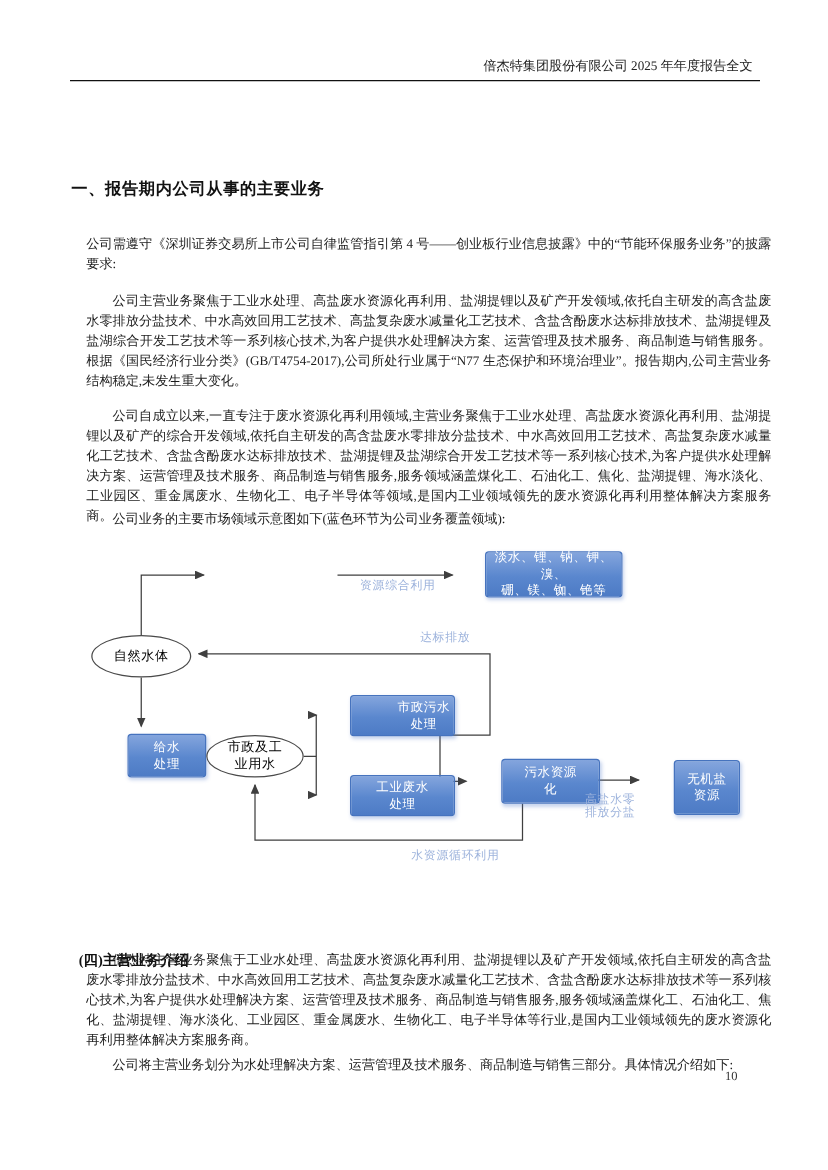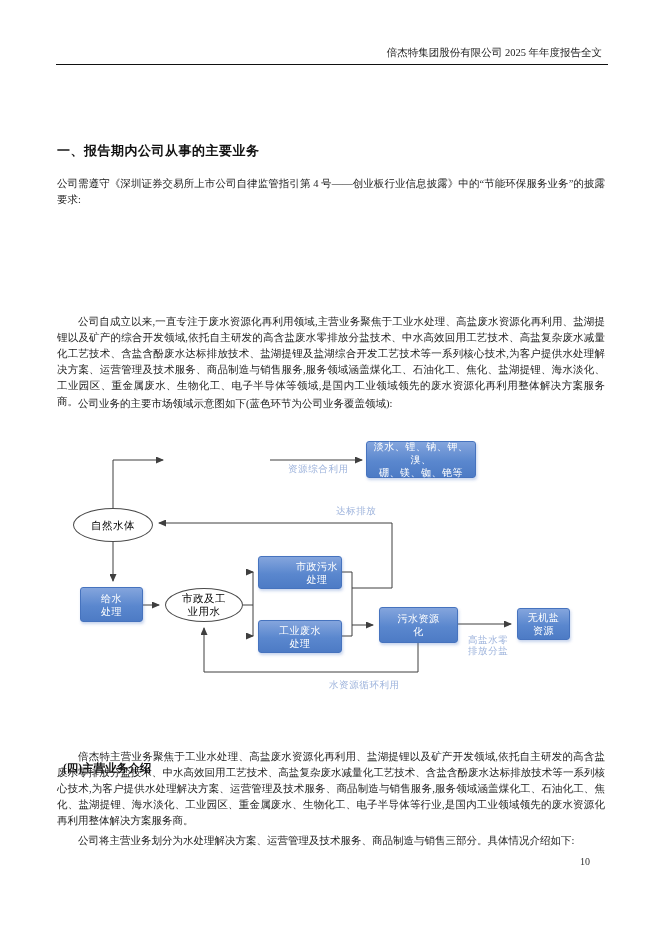--- a/index.html
+++ b/index.html
@@ -8,35 +8,36 @@
     font-family:"Liberation Serif","DejaVu Serif",serif;color:#1c1c1c;
     margin:0 auto;overflow:hidden;
   }
   .hdr{position:absolute;top:46px;left:57px;right:60px;text-align:right;font-size:10.5px;color:#222;}
   .hrule{position:absolute;top:64px;left:56px;right:54px;border-top:1.6px solid #111;}
   .title{position:absolute;top:92px;left:0;width:100%;text-align:center;
     font-size:16px;font-weight:bold;font-family:"Liberation Sans","DejaVu Sans",sans-serif;letter-spacing:1px;color:#111;}
   .h1{position:absolute;top:142px;left:57px;font-size:13px;font-weight:bold;
     font-family:"Liberation Sans","DejaVu Sans",sans-serif;color:#111;letter-spacing:.5px;}
   .para{position:absolute;left:57px;width:548px;font-size:10.5px;line-height:16px;
-    text-align:justify;text-justify:inter-ideograph;margin:0;color:#1c1c1c;}
+    text-align:justify;text-justify:inter-ideograph;margin:12px;color:#1c1c1c;}
   .ind{text-indent:2em;}
   .h4{position:absolute;top:761px;left:63px;font-size:11.5px;font-weight:bold;color:#111;}
   .pageno{position:absolute;top:856px;left:580px;font-size:10px;color:#333;}
 
   
   .diagram{position:absolute;top:430px;left:0;width:662px;height:280px;}
   .dnode{
     position:absolute;box-sizing:border-box;border-radius:3px;
     background:linear-gradient(180deg,#84a5dd 0%,#5a87ce 55%,#4d7bc5 100%);
     border:1px solid #4673be;color:#ffffff;
     font-family:"Liberation Sans","DejaVu Sans",sans-serif;font-size:10px;line-height:13px;
     display:flex;align-items:center;justify-content:center;text-align:center;
     white-space:pre-line;letter-spacing:.5px;
     box-shadow:1px 2px 3px rgba(68,114,196,.30);
+    margin-left:22px;
   }
   .dellipse{
     position:absolute;box-sizing:border-box;border-radius:50%;
     background:#ffffff;border:1.2px solid #4a4a4a;color:#000;
     font-size:10.5px;line-height:13px;display:flex;align-items:center;justify-content:center;
     text-align:center;white-space:pre-line;letter-spacing:.5px;
   }
   .dlabel{
     position:absolute;color:#9db3dc;font-family:"Liberation Sans","DejaVu Sans",sans-serif;
     font-size:9.5px;line-height:11px;white-space:pre-line;letter-spacing:.6px;
@@ -48,20 +49,21 @@
 <body>
 
 <div class="page">
 
   <div class="hdr">倍杰特集团股份有限公司 2025 年年度报告全文</div>
   <div class="hrule"></div>
 
   <div class="h1">一、报告期内公司从事的主要业务</div>
 
   <p class="para" style="top:176px;">公司需遵守《深圳证券交易所上市公司自律监管指引第 4 号——创业板行业信息披露》中的“节能环保服务业务”的披露要求:</p>
+  <p class="para ind" style="top:222px;">公司主营业务聚焦于工业水处理、高盐废水资源化再利用、盐湖提锂以及矿产开发领域,依托自主研发的高含盐废水零排放分盐技术、中水高效回用工艺技术、高盐复杂废水减量化工艺技术、含盐含酚废水达标排放技术、盐湖提锂及盐湖综合开发工艺技术等一系列核心技术,为客户提供水处理解决方案、运营管理及技术服务、商品制造与销售服务。根据《国民经济行业分类》(GB/T4754-2017),公司所处行业属于“N77 生态保护和环境治理业”。报告期内,公司主营业务结构稳定,未发生重大变化。</p>
   <p class="para ind" style="top:396px;">公司业务的主要市场领域示意图如下(蓝色环节为公司业务覆盖领域):</p>
   <p class="para ind" style="top:314px;">公司自成立以来,一直专注于废水资源化再利用领域,主营业务聚焦于工业水处理、高盐废水资源化再利用、盐湖提锂以及矿产的综合开发领域,依托自主研发的高含盐废水零排放分盐技术、中水高效回用工艺技术、高盐复杂废水减量化工艺技术、含盐含酚废水达标排放技术、盐湖提锂及盐湖综合开发工艺技术等一系列核心技术,为客户提供水处理解决方案、运营管理及技术服务、商品制造与销售服务,服务领域涵盖煤化工、石油化工、焦化、盐湖提锂、海水淡化、工业园区、重金属废水、生物化工、电子半导体等领域,是国内工业领域领先的废水资源化再利用整体解决方案服务商。</p>
 
   <div class="diagram">
 
     <svg class="arrows" width="662" height="280" viewBox="0 0 662 280">
       <defs>
         <marker id="ah" markerUnits="userSpaceOnUse" markerWidth="8" markerHeight="7" refX="7" refY="3.5" orient="auto">
           <path d="M0,0 L8,3.5 L0,7 z" fill="#3f3f3f"></path>
         </marker>
@@ -99,21 +101,21 @@
     <div class="dnode" style="left:80px;top:157px;width:63px;height:35px;">给水
 处理</div>
     <div class="dellipse" style="left:165px;top:158px;width:78px;height:34px;">市政及工
 业用水</div>
     <div class="dnode" style="left:258px;top:126px;width:84px;height:33px;padding-left:34px;">市政污水
 处理</div>
     <div class="dnode" style="left:258px;top:190px;width:84px;height:33px;">工业废水
 处理</div>
     <div class="dnode" style="left:379px;top:177px;width:79px;height:36px;">污水资源
 化</div>
-    <div class="dnode" style="left:517px;top:178px;width:53px;height:32px;">无机盐
+    <div class="dnode" style="left:517px;top:178px;width:53px;height:44px;">无机盐
 资源</div>
 
     <div class="dlabel" style="left:288px;top:33px;">资源综合利用</div>
     <div class="dlabel" style="left:336px;top:75px;">达标排放</div>
     <div class="dlabel" style="left:468px;top:204px;">高盐水零
 排放分盐</div>
     <div class="dlabel" style="left:329px;top:249px;">水资源循环利用</div>
   </div>
 
   <div class="h4">(四)主营业务介绍</div>

